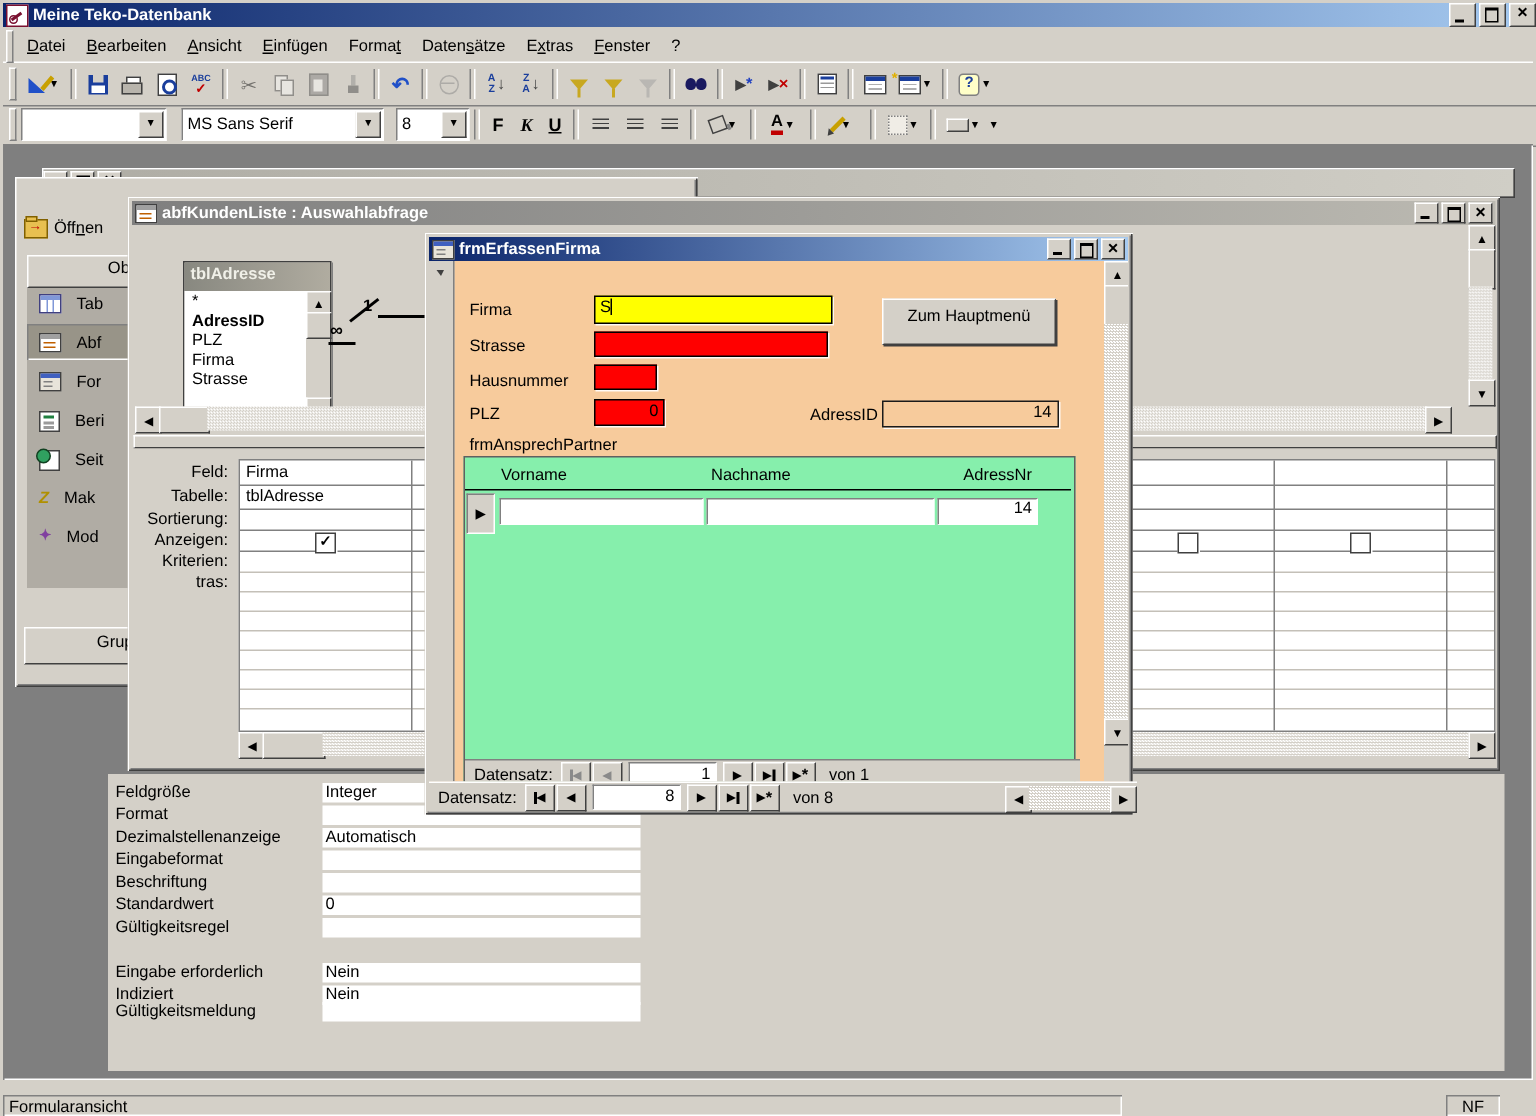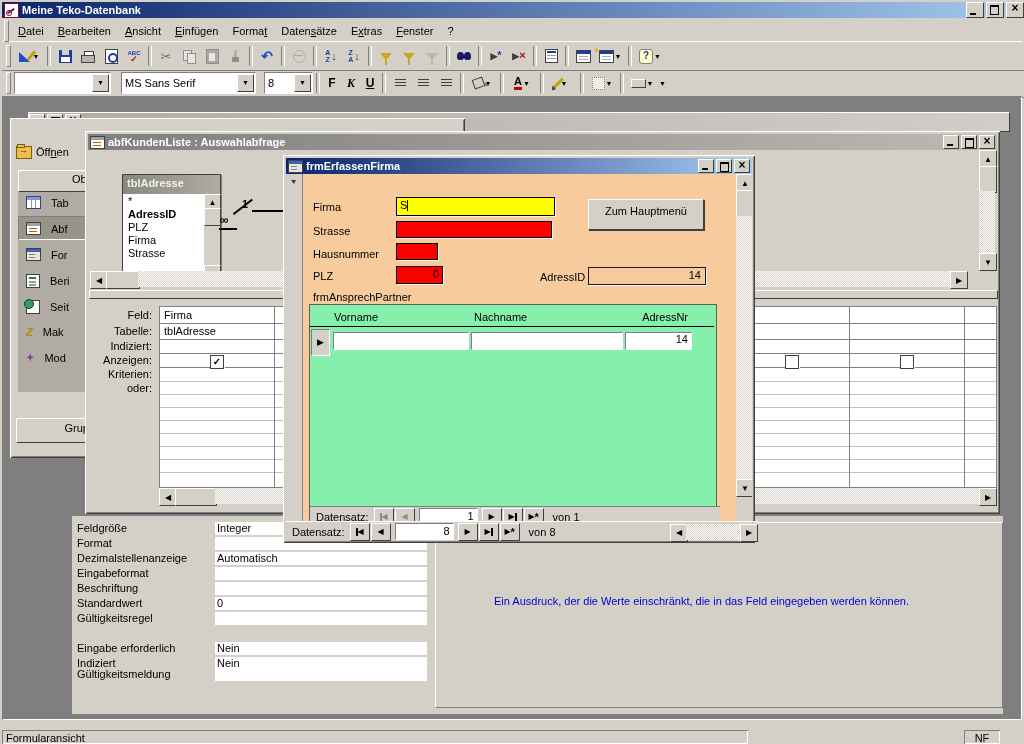--- a/index.html
+++ b/index.html
@@ -345,23 +345,20 @@
         <div class="proprow" style="left:0;top:32px;width:352px;"><span>Dezimalstellenanzeige</span><span class="propval">Automatisch</span></div>
         <div class="proprow" style="left:0;top:47px;width:352px;"><span>Eingabeformat</span><span class="propval"></span></div>
         <div class="proprow" style="left:0;top:62px;width:352px;"><span>Beschriftung</span><span class="propval"></span></div>
         <div class="proprow" style="left:0;top:77px;width:352px;"><span>Standardwert</span><span class="propval">0</span></div>
         <div class="proprow" style="left:0;top:92px;width:352px;"><span>Gültigkeitsregel</span><span class="propval"></span></div>
         <div class="proprow" style="left:0;top:107px;width:352px;margin-top:41px;"><span>Gültigkeitsmeldung</span><span class="propval"></span></div>
         <div class="proprow" style="left:0;top:122px;width:352px;"><span>Eingabe erforderlich</span><span class="propval">Nein</span></div>
         <div class="proprow" style="left:0;top:137px;width:352px;"><span>Indiziert</span><span class="propval">Nein</span></div>
       </div>
 
-      <div class="abs" style="left:363px;top:6px;width:566px;height:184px;border:1px solid;border-color:#fff #808080 #808080 #fff;background:#d4d0c8;">
-        <div style="padding:72px 60px 0 58px;color:#0000d4;">Ein Ausdruck, der die Werte einschränkt, die in das Feld eingegeben werden können.</div>
-      </div>
     </div>
 
     <div class="abs raised2" style="left:8px;top:22px;width:455px;height:340px;">
 
       <div class="abs" style="left:6px;top:22px;width:120px;height:24px;display:flex;align-items:center;gap:4px;">
         <span class="i i-folder"></span>
         <span><span>Öff</span><u>n</u><span>en</span></span>
       </div>
 
       <div class="abs raised" style="left:8px;top:52px;width:70px;height:18px;text-align:right;padding:2px 4px 0 0;"><span>Obj</span></div>
@@ -450,24 +447,24 @@
           <div class="sbtn abs" style="right:0;top:0;width:16px;height:16px;">▶</div>
         </div>
       </div>
 
       <div class="abs raised" style="left:4px;top:159px;width:907px;height:7px;"></div>
 
       <div class="abs" style="left:3px;top:168px;width:909px;height:212px;background:#d4d0c8;">
 
         <span class="glabel" style="left:-28px;top:10px;">Feld:</span>
         <span class="glabel" style="left:-28px;top:26px;">Tabelle:</span>
-        <span class="glabel" style="left:-28px;top:41px;">Indiziert:</span>
+        <span class="glabel" style="left:-28px;top:41px;">Sortierung:</span>
         <span class="glabel" style="left:-28px;top:55px;">Anzeigen:</span>
         <span class="glabel" style="left:-28px;top:69px;">Kriterien:</span>
-        <span class="glabel" style="left:-28px;top:83px;">oder:</span>
+        <span class="glabel" style="left:-28px;top:83px;">tras:</span>
 
         <div class="abs" style="left:71px;top:7px;width:836px;height:180px;background:#fff;border:1px solid #808080;">
           <span class="abs" style="left:4px;top:2px;">Firma</span>
           <span class="abs" style="left:4px;top:18px;">tblAdresse</span>
 
           <div class="hline" style="left:0;top:16px;width:836px;"></div>
           <div class="hline" style="left:0;top:32px;width:836px;"></div>
           <div class="hline" style="left:0;top:46px;width:836px;"></div>
           <div class="hline" style="left:0;top:60px;width:836px;"></div>
           <div class="hline lt" style="left:0;top:74px;width:836px;"></div>

